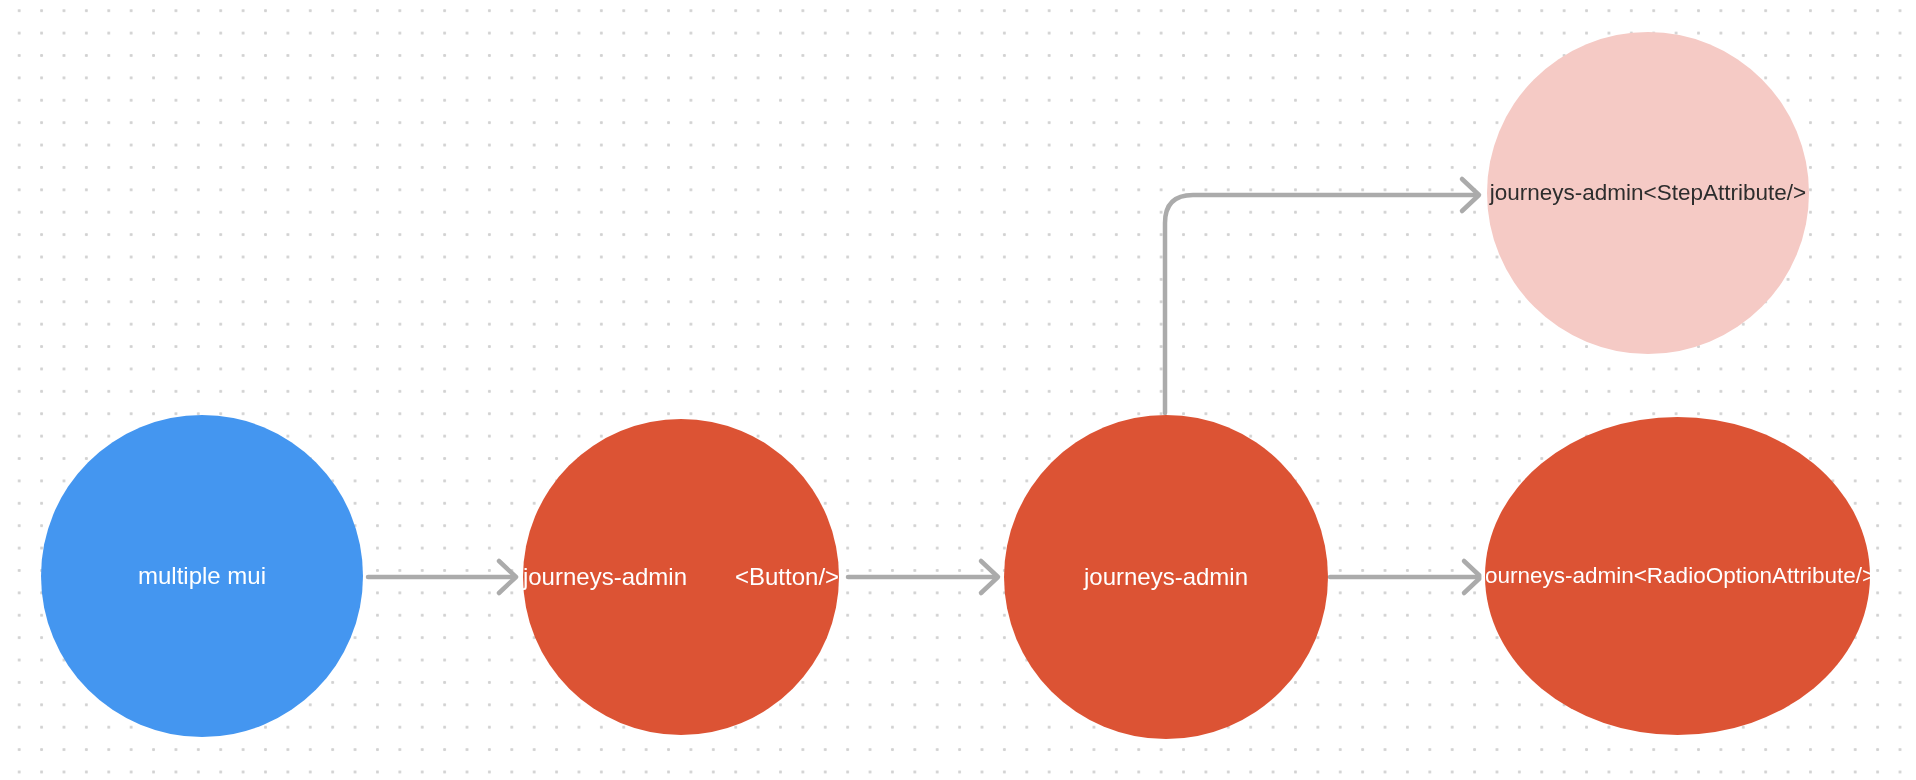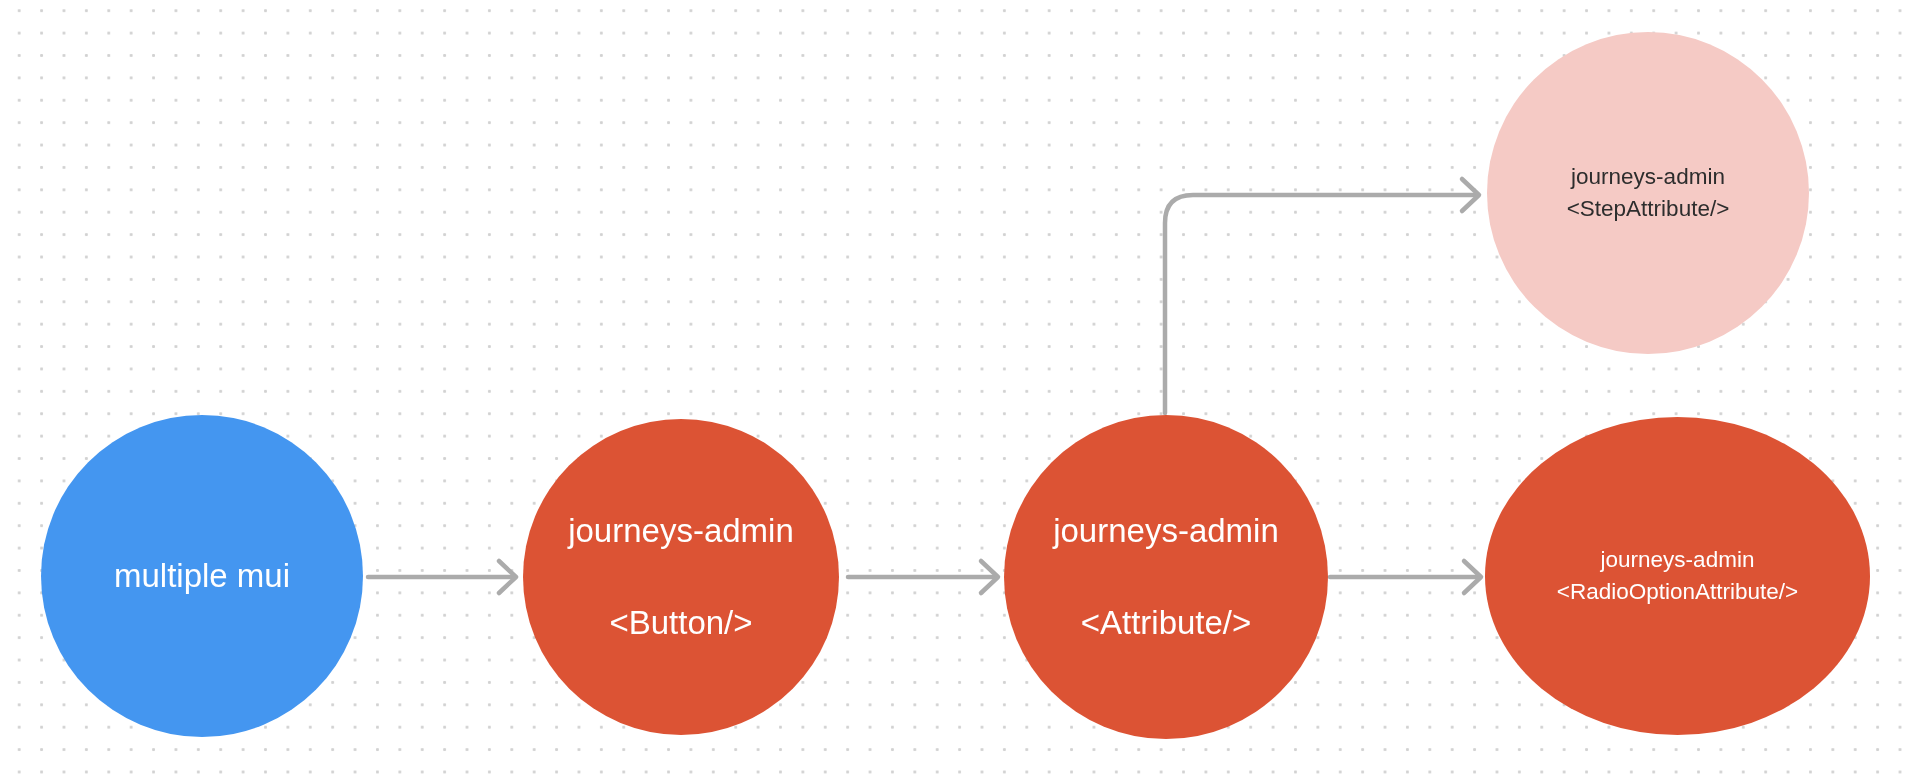--- a/index.html
+++ b/index.html
@@ -35,32 +35,32 @@
     stroke: #ababab;
     stroke-width: 4.5;
     stroke-linecap: round;
     stroke-linejoin: round;
     pointer-events: stroke;
   }
   .node {
     position: absolute;
     border-radius: 50%;
     display: flex;
-    flex-direction: column;
+    flex-direction: row;
     align-items: center;
     justify-content: center;
     text-align: center;
     cursor: default;
     user-select: none;
   }
   .node .line {
     white-space: nowrap;
   }
   .node-big {
-    font-size: 33px;
+    font-size: 24px;
     line-height: 44px;
     color: #ffffff;
     gap: 48px;
   }
   .node-small {
     font-size: 22.5px;
     line-height: 32px;
     color: #ffffff;
   }
   .node-blue {
@@ -132,21 +132,20 @@
     <span class="line">multiple mui</span>
   </div>
 
   <div class="node node-big node-button">
     <span class="line">journeys-admin</span>
     <span class="line">&lt;Button/&gt;</span>
   </div>
 
   <div class="node node-big node-attribute">
     <span class="line">journeys-admin</span>
-    <span class="line">&lt;Attribute/&gt;</span>
   </div>
 
   <div class="node node-small node-stepattr">
     <span class="line">journeys-admin</span>
     <span class="line">&lt;StepAttribute/&gt;</span>
   </div>
 
   <div class="node node-small node-radio">
     <span class="line">journeys-admin</span>
     <span class="line">&lt;RadioOptionAttribute/&gt;</span>

